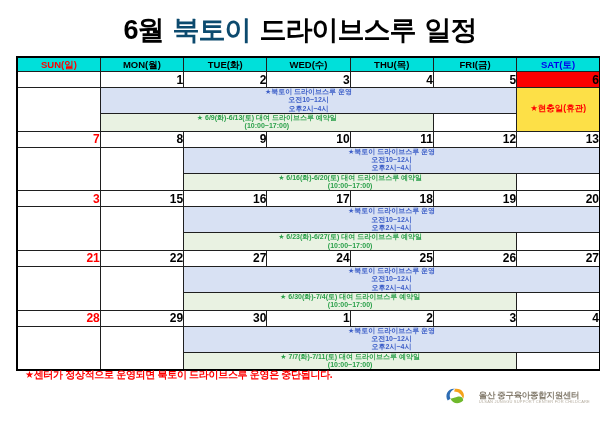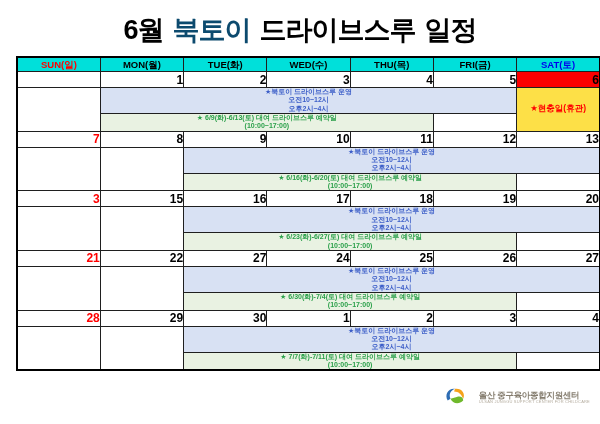--- a/index.html
+++ b/index.html
@@ -219,20 +219,21 @@
         <td class="band-green" colspan="4">
           <div>★ 7/7(화)-7/11(토) 대여 드라이브스루 예약일</div>
           <div>(10:00~17:00)</div>
         </td>
         <td class="empty"></td>
       </tr>
 
     </tbody>
   </table>
 
+  <div class="footer-note">★센터가 정상적으로 운영되면 북토이 드라이브스루 운영은 중단됩니다.</div>
 
   <div class="logo">
     <span>
       <svg width="24" height="20" viewBox="0 0 26 22" aria-hidden="true">
         <path d="M5 16 C1 9 6 2 13 3 C8 5 6 9 8 14 Z" fill="#2e6db4"></path>
         <path d="M13 3 C20 2 25 8 22 14 C20 9 17 6 12 6 Z" fill="#f5a21b"></path>
         <path d="M8 14 C10 19 17 21 22 16 C22 12 19 11 15 12 Z" fill="#6fb92c"></path>
       </svg>
     </span>
     <span class="logo-texts">

